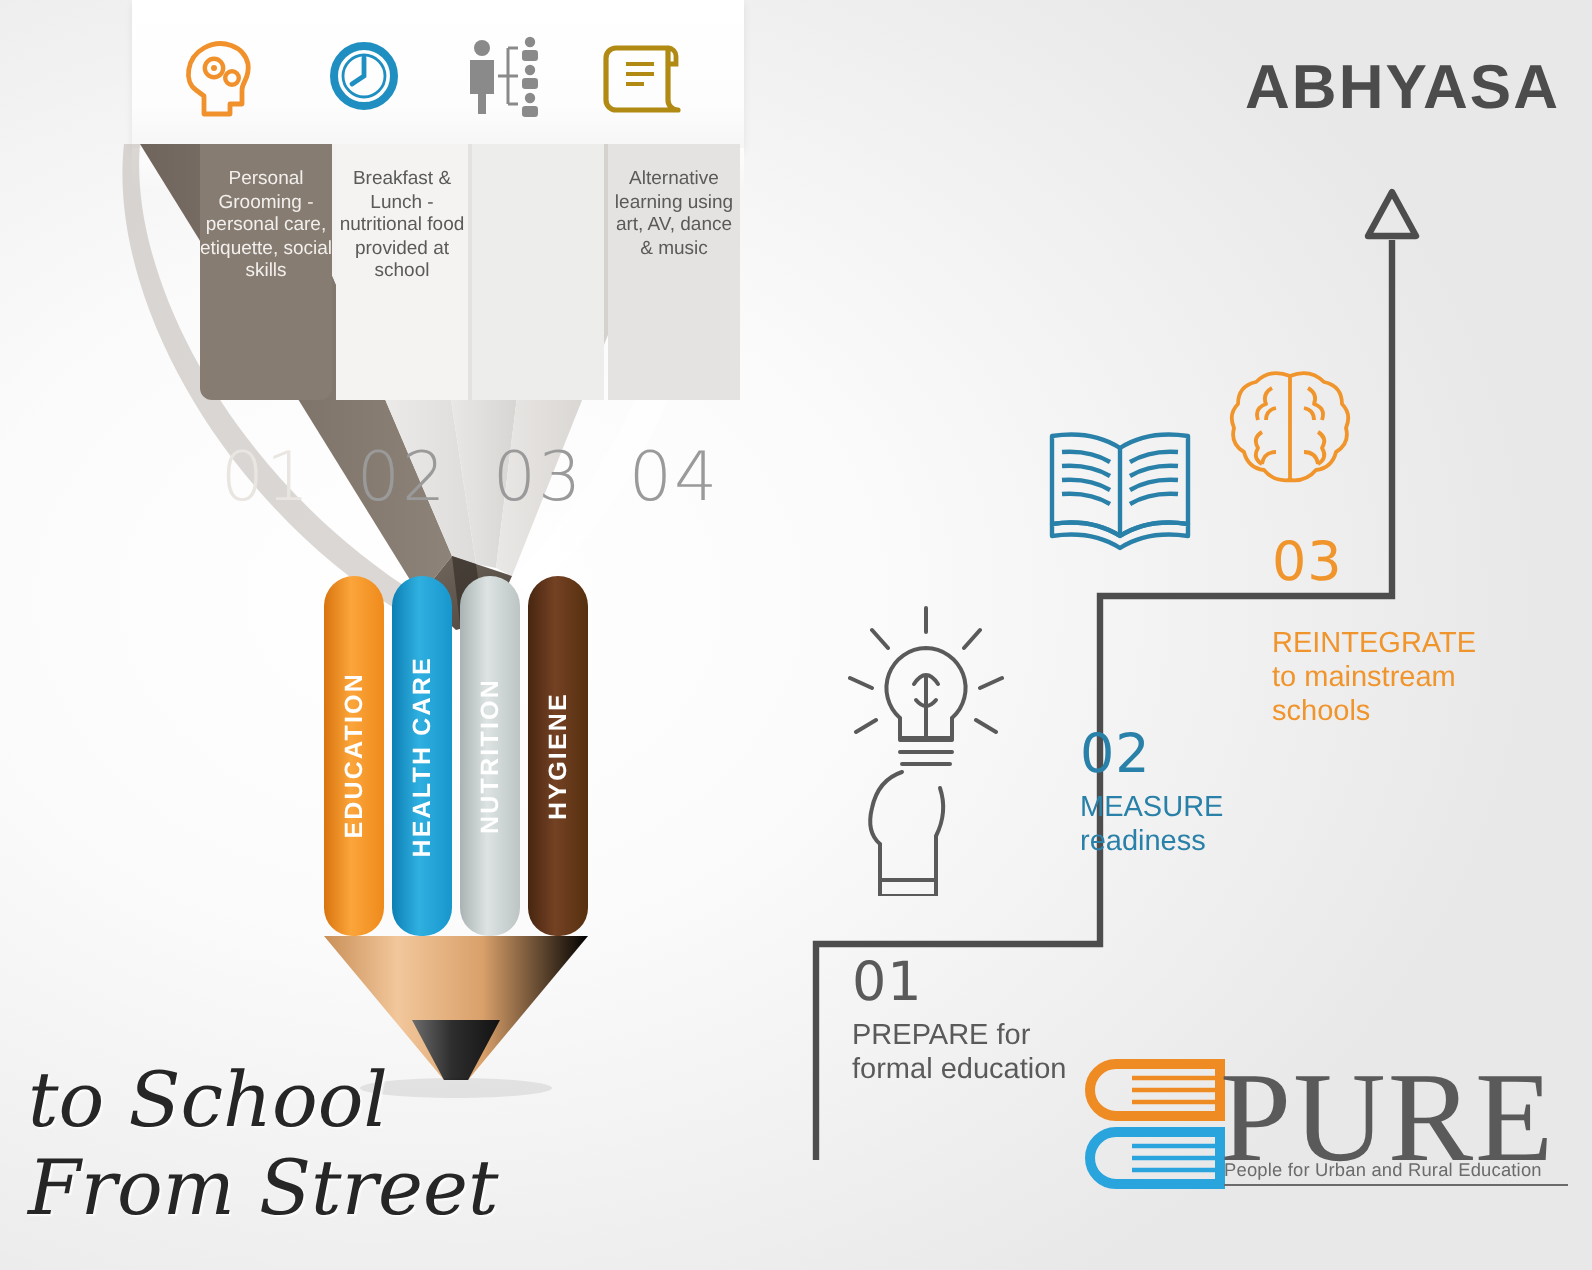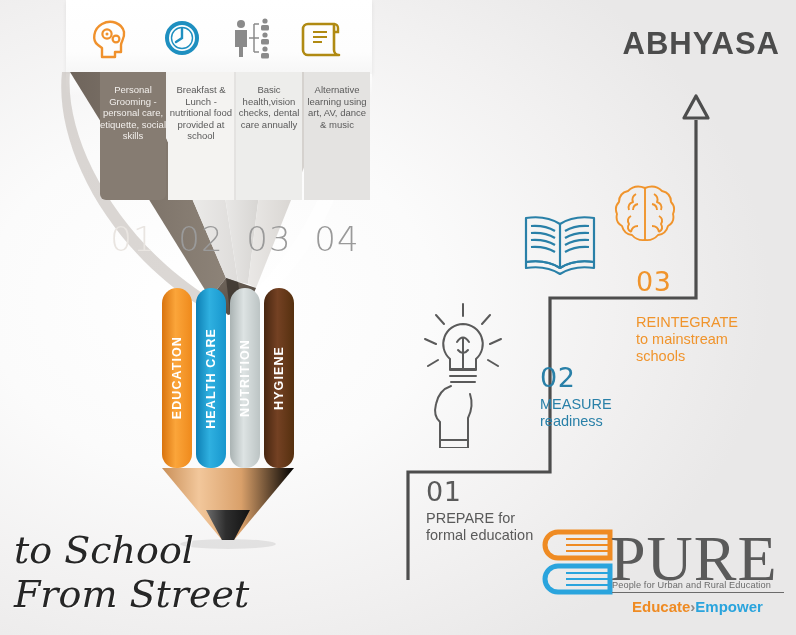--- a/index.html
+++ b/index.html
@@ -183,21 +183,20 @@
 
     <div class="fpanel" style="left:40px;background:#867c72;color:#f2efec;border-radius:0 0 6px 6px;">
       <span>Personal Grooming - personal care, etiquette, social skills</span>
       <span class="num" style="color:#e9e5e1">01</span>
     </div>
     <div class="fpanel" style="left:108px;background:#f4f3f1;color:#5a5a5a;">
       <span>Breakfast &amp; Lunch - nutritional food provided at school</span>
       <span class="num" style="color:#9a9a9a">02</span>
     </div>
     <div class="fpanel" style="left:176px;background:#ededeb;color:#5a5a5a;">
-      <span>Basic health,vision checks, dental care annually</span>
       <span class="num" style="color:#9a9a9a">03</span>
     </div>
     <div class="fpanel" style="left:244px;background:#e4e3e1;color:#5a5a5a;">
       <span>Alternative learning using art, AV, dance &amp; music</span>
       <span class="num" style="color:#9a9a9a">04</span>
     </div>
   </div>
 
   <div id="pencil">
     <svg width="160" height="282" viewBox="0 0 160 282" style="position:absolute;left:0;top:0">
@@ -300,18 +299,15 @@
 
   <div id="logo">
     <svg width="80" height="72" viewBox="0 0 80 72" style="position:absolute;left:0;top:4px">
       <path d="M22 4 h52 v26 h-52 a13 13 0 0 1 0 -26 z" fill="none" stroke="#ef8b23" stroke-width="5"></path>
       <path d="M30 11 h42 M30 17 h42 M30 23 h42" stroke="#ef8b23" stroke-width="2.2" fill="none"></path>
       <path d="M22 38 h52 v26 h-52 a13 13 0 0 1 0 -26 z" fill="none" stroke="#2aa4dd" stroke-width="5"></path>
       <path d="M30 45 h42 M30 51 h42 M30 57 h42" stroke="#2aa4dd" stroke-width="2.2" fill="none"></path>
     </svg>
     <div class="word">PURE</div>
     <div class="sub">People for Urban and Rural Education</div>
-    <div class="motto">
-      <span class="e1">Educate</span><span class="sep">›</span><span class="e2">Empower</span>
-    </div>
   </div>
 
 </div>
 
 </body></html>

